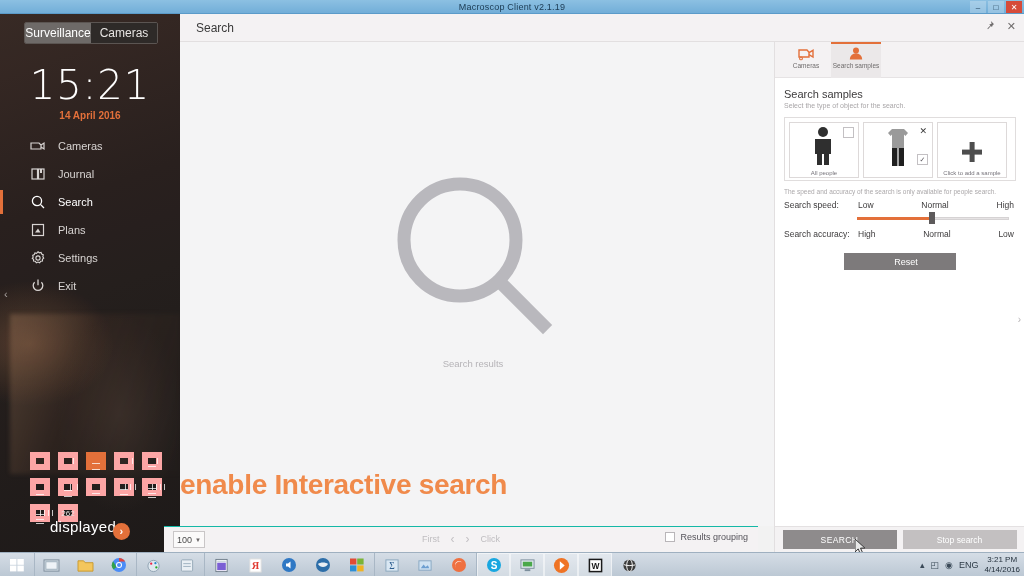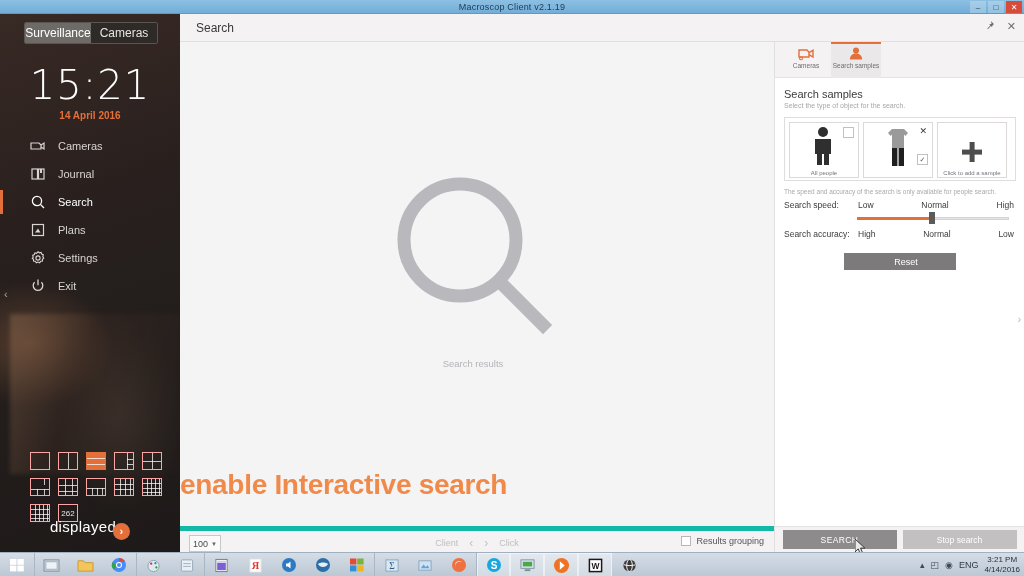--- a/index.html
+++ b/index.html
@@ -68,21 +68,21 @@
   .nav-item.active { color: #fff; }
   .nav-item.active::before {
     content: ""; position: absolute; left: 0; top: 2px; width: 3px; height: 24px; background: #e3703a;
   }
   .nav-ico { width: 20px; height: 20px; margin-right: 10px; display: flex; align-items: center; justify-content: center; }
   .nav-ico svg { display: block; }
 
   
   .layouts { position: absolute; left: 30px; top: 438px; width: 140px;
              display: grid; grid-template-columns: repeat(5, 28px); grid-auto-rows: 26px; }
-  .layout-btn { width: 20px; height: 18px; border: 1px solid #fca5a5; position: relative; }
+  .layout-btn { width: 20px; height: 18px; border: 6px solid #fca5a5; position: relative; }
   .layout-btn.active { background: #e3703a; border-color: #e3703a; }
   .layout-btn .cell { position: absolute; border: .5px solid rgba(255,255,255,.75); }
   .layout-btn.num { display: flex; align-items: center; justify-content: center;
                     font-size: 8px; color: #e9e6e4; }
 
   .brand { position: absolute; left: 0; right: 0; bottom: 12px; text-align: center;
            color: #fff; font-size: 15px; letter-spacing: .3px; }
   .brand .mark {
     display: inline-block; width: 17px; height: 17px; border-radius: 50%;
     background: #e3703a; color: #fff; font-size: 11px; line-height: 17px;
@@ -107,22 +107,22 @@
     background: #f4f4f5;
   }
   .placeholder { position: absolute; left: 0; right: 8px; top: 130px; text-align: center; }
   .ph-text { margin-top: 12px; font-size: 9.5px; color: #b5b3b7; line-height: 12px; }
   .annotation {
     position: absolute; left: 0; right: 0; top: 395px; text-align: left;
     color: #f08a4b; font-size: 28px; font-weight: bold; letter-spacing: -.3px; margin-top: 32px;
   }
 
   .toolbar-bottom {
-    position: absolute; left: 180px; top: 526px; width: 594px; height: 26px;
-    background: #f4f2f3; border-top: 5px solid #14b8a6; padding-left: 36px;
+    position: absolute; left: 164px; top: 526px; width: 594px; height: 26px;
+    background: #f4f2f3; border-top: 1px solid #14b8a6; padding-left: 36px;
   }
   .pagesize {
     position: absolute; left: 9px; top: 4px; width: 32px; height: 17px;
     border: 1px solid #c9c6c7; background: #fbfafa; font-size: 9px; color: #4a4a4a;
     display: flex; align-items: center; padding: 0 3px; justify-content: space-between;
   }
   .pagesize .caret { font-size: 6px; color: #6a6768; }
   .pager { position: absolute; left: 0; right: 0; top: 5px; display: flex; justify-content: center;
            align-items: center; gap: 11px; font-size: 9px; color: #bfbdc0; }
   .pager .arrow { font-size: 12px; color: #c3c1c4; }
@@ -383,21 +383,21 @@
     </div>
     <div class="annotation">enable Interactive search</div>
   </div>
 
   <div class="toolbar-bottom">
     <div class="pagesize">
       <span>100</span>
       <span class="caret">▼</span>
     </div>
     <div class="pager">
-      <span>Client</span>
+      <span>First</span>
       <span class="arrow">‹</span>
       <span class="arrow">›</span>
       <span>Click</span>
     </div>
     <div class="grouping">
       <span class="chk"></span>
       <span>Results grouping</span>
     </div>
   </div>
 

